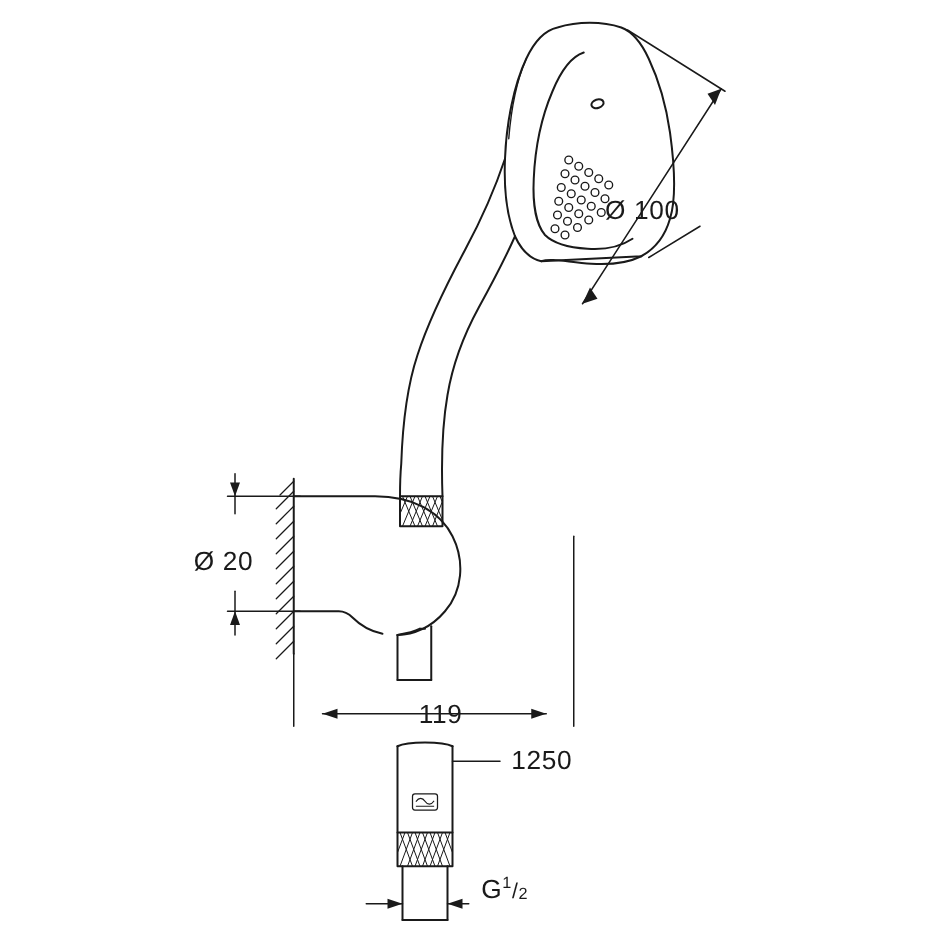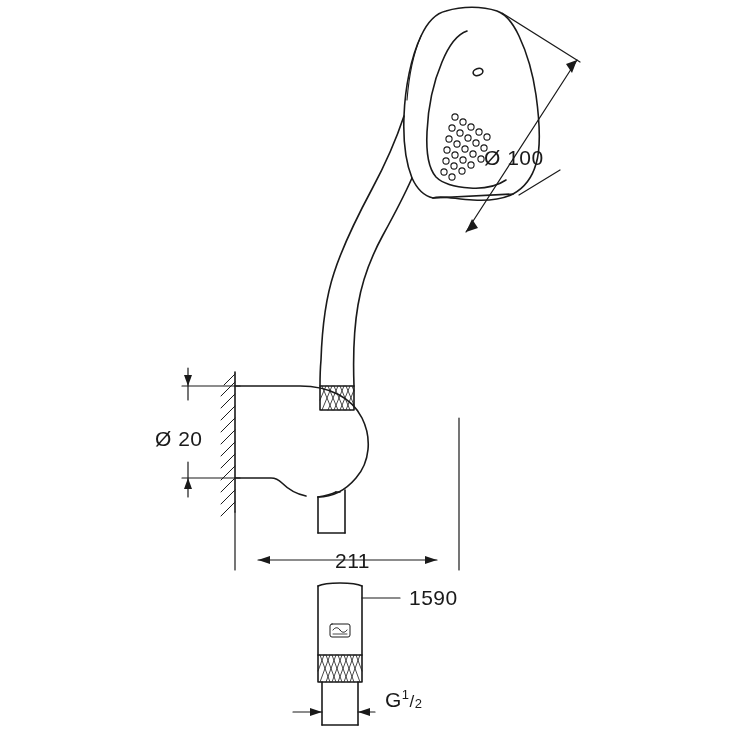--- a/index.html
+++ b/index.html
@@ -10,20 +10,21 @@
   body {
     width: 740px;
     height: 740px;
     font-family: "Liberation Sans", sans-serif;
     overflow: hidden;
   }
   #drawing {
     position: relative;
     width: 740px;
     height: 552px;
+    margin-top: 11px;
   }
   svg.tech {
     position: absolute;
     top: 0;
     left: 0;
     width: 740px;
     height: 740px;
   }
   .dim-label {
     position: absolute;
@@ -219,21 +220,21 @@
         <polygon points="358,712 370,708 370,716" fill="#1a1a1a" stroke="none"></polygon>
       </g>
 
     </g>
   </svg>
 
   <div class="dim-label" style="left:484px; top:146px;">Ø 100</div>
 
   <div class="dim-label" style="left:155px; top:427px;">Ø 20</div>
 
-  <div class="dim-label" style="left:335px; top:549px;">211</div>
-
-  <div class="dim-label" style="left:409px; top:586px;">1590</div>
+  <div class="dim-label" style="left:335px; top:549px;">119</div>
+
+  <div class="dim-label" style="left:409px; top:586px;">1250</div>
 
   <div class="dim-label" style="left:385px; top:687px;text-align:right;">
     <span>G</span><span class="frac"><sup>1</sup><span class="slash">/</span><sub>2</sub></span>
   </div>
 
 </div>
 
 </body></html>

